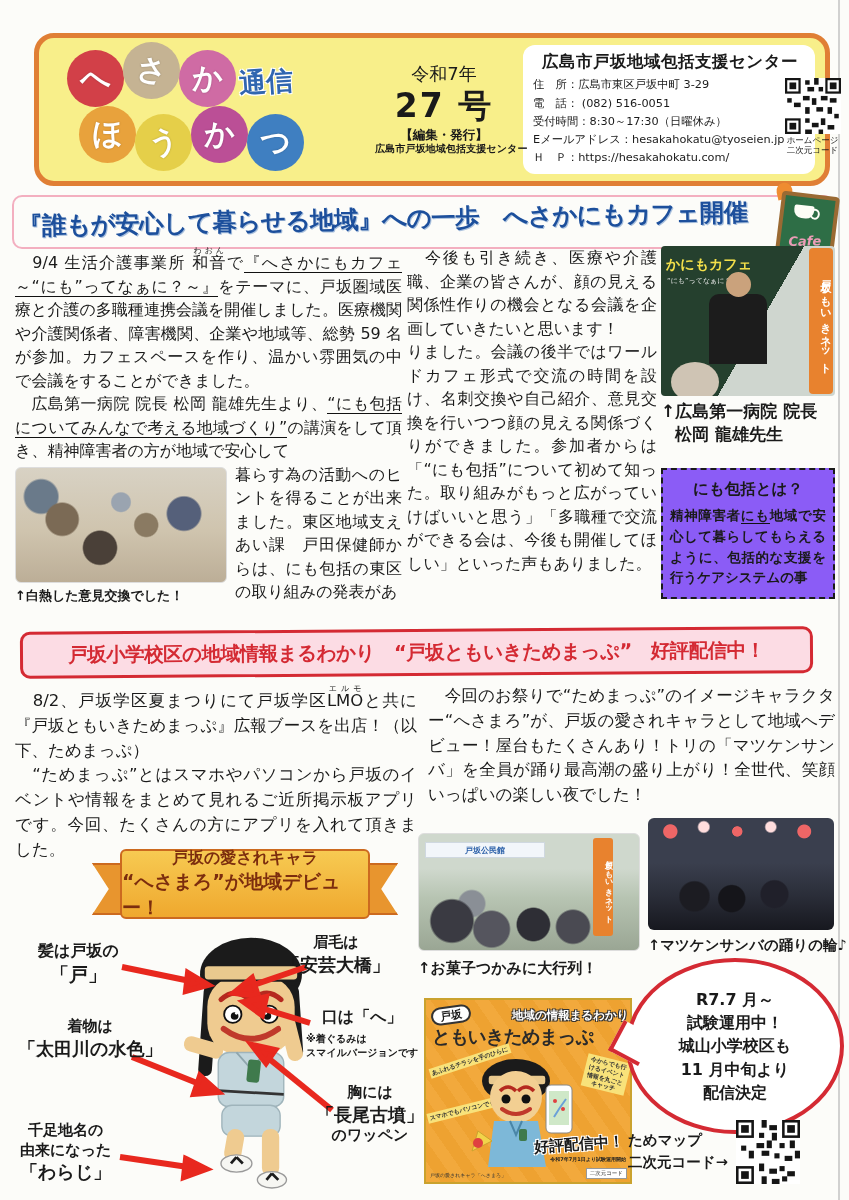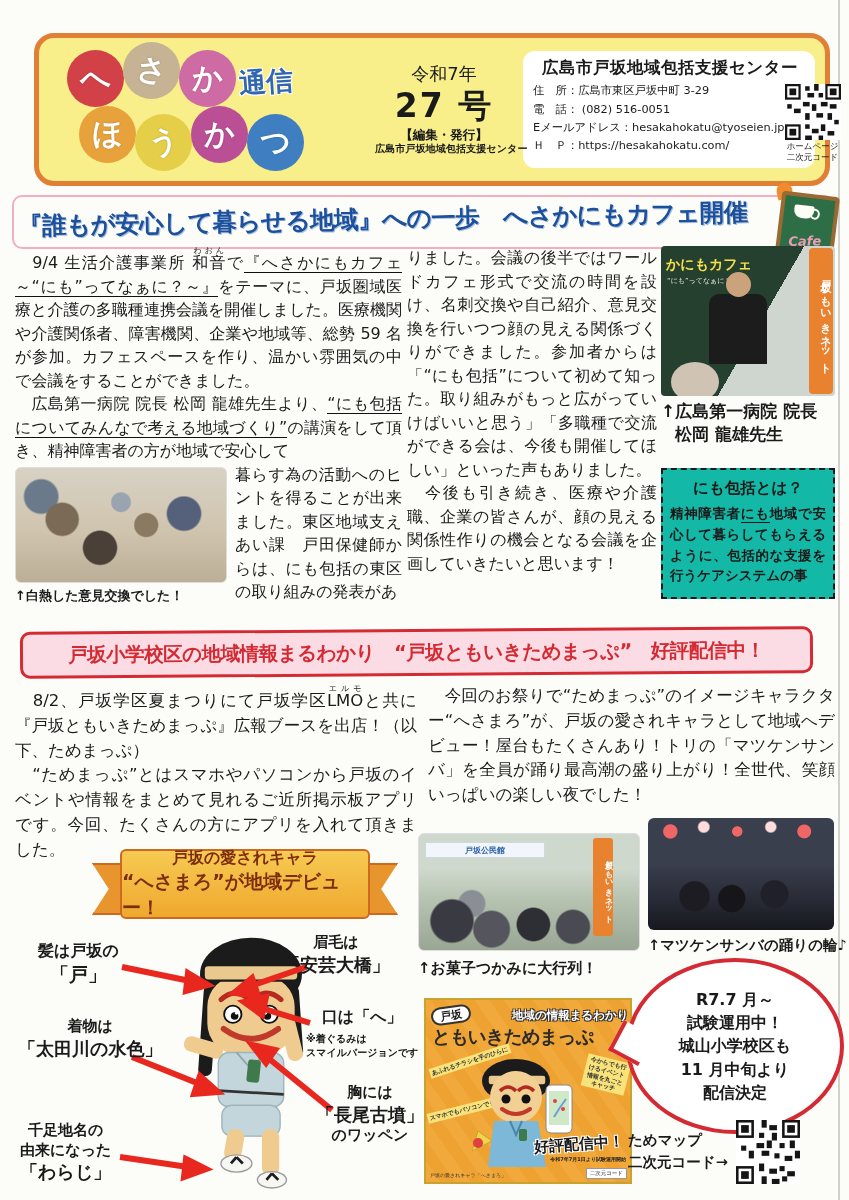--- a/index.html
+++ b/index.html
@@ -78,21 +78,21 @@
     background:linear-gradient(120deg,#25402e 0 55%,#cfd6cf 55% 100%),#888;}
   .photo2 .ov-title{position:absolute;left:5px;top:8px;color:#f4e04a;font-size:14px;font-weight:bold;white-space:nowrap;}
   .photo2 .ov-sub{position:absolute;left:6px;top:30px;color:#e8e8e8;font-size:7px;white-space:nowrap;}
   .photo2 .speaker{position:absolute;left:48px;top:48px;width:58px;height:70px;background:#1c1c1c;border-radius:10px 10px 0 0;}
   .photo2 .speaker::before{content:"";position:absolute;left:17px;top:-22px;width:25px;height:25px;border-radius:50%;background:#caa27c;}
   .photo2 .head2{position:absolute;left:10px;bottom:-6px;width:48px;height:40px;border-radius:50%;background:#cfc4b4;}
   .vbanner{position:absolute;right:2px;top:2px;bottom:2px;width:24px;background:#e8822e;border-radius:4px;
            color:#fff;font-size:11px;font-weight:bold;writing-mode:vertical-rl;text-align:center;letter-spacing:1px;}
   .col3 .cap{font-size:17px;font-weight:bold;margin-top:4px;line-height:1.35;white-space:nowrap;}
   .col3 .cap.c2x{margin-top:0;padding-left:14px;}
-  .nimo-box{margin-top:22px;background:#14b8a6;border:2.5px dashed #1a1a1a;padding:8px 7px 9px;font-family:Liberation Mono, monospace;}
+  .nimo-box{margin-top:22px;background:#8b5cf6;border:2.5px dashed #1a1a1a;padding:8px 7px 9px;}
   .nimo-title{font-size:15.5px;font-weight:bold;text-align:center;margin-bottom:4px;}
   .nimo-text{font-size:13.5px;font-weight:bold;line-height:1.55;}
 
   
   .a2-banner{position:absolute;left:20px;top:629px;width:793px;height:47px;background:#fcdce4;
              border:3px solid #d42a33;border-radius:10px;display:flex;align-items:center;justify-content:center;
              transform:rotate(-.4deg);}
   .a2-banner span{color:#d42a33;font-size:19.5px;font-weight:bold;white-space:nowrap;letter-spacing:-.5px;}
   .a2-col{position:absolute;top:684px;font-size:16.5px;line-height:1.5;text-align:justify;}
   .a2-col p{margin:0;}
@@ -205,20 +205,21 @@
       <div class="num" data-name="issue-number">27 号</div>
       <div class="edit" data-name="issue-edit-label">【編集・発行】</div>
       <div class="pub" data-name="issue-publisher">広島市戸坂地域包括支援センター</div>
     </div>
     <div class="contact" data-name="contact-box">
       <div class="contact-title" data-name="contact-title">広島市戸坂地域包括支援センター</div>
       <div class="contact-body">
         <div class="contact-rows" data-name="contact-rows">
           <div class="row" data-name="contact-row-address">住　所：広島市東区戸坂中町 3-29</div>
           <div class="row" data-name="contact-row-phone">電　話： (082) 516-0051</div>
+          <div class="row" data-name="contact-row-hours">受付時間：8:30～17:30（日曜休み）</div>
           <div class="row" data-name="contact-row-email">Eメールアドレス：hesakahokatu@tyoseien.jp</div>
           <div class="row" data-name="contact-row-hp">Ｈ　Ｐ：https://hesakahokatu.com/</div>
         </div>
         <div class="contact-qr" data-name="homepage-qr-block">
           <svg class="qr" data-name="qr-code-icon" viewBox="0 0 25 25">
             <rect width="25" height="25" fill="#fff"></rect>
             <g fill="#151515">
               <rect x="0" y="0" width="7" height="7"></rect>
                 <rect x="18" y="0" width="7" height="7"></rect>
                 <rect x="0" y="18" width="7" height="7"></rect>
@@ -276,22 +277,22 @@
     <div data-name="article1-photo-row">
       <figure class="photo1" data-name="meeting-photo">
         <div class="img" data-name="meeting-photo-image"></div>
         <figcaption data-name="meeting-photo-caption">↑白熱した意見交換でした！</figcaption>
       </figure>
       <p data-name="article1-paragraph-2-continued">暮らす為の活動へのヒントを得ることが出来ました。東区地域支えあい課　戸田保健師からは、にも包括の東区の取り組みの発表があ</p>
     </div>
   </div>
 
   <div class="a1-col col2" data-name="article1-column-2">
+    <p data-name="article1-paragraph-4">　今後も引き続き、医療や介護職、企業の皆さんが、顔の見える関係性作りの機会となる会議を企画していきたいと思います！</p>
     <p data-name="article1-paragraph-3">りました。会議の後半ではワールドカフェ形式で交流の時間を設け、名刺交換や自己紹介、意見交換を行いつつ顔の見える関係づくりができました。参加者からは「“にも包括”について初めて知った。取り組みがもっと広がっていけばいいと思う」「多職種で交流ができる会は、今後も開催してほしい」といった声もありました。</p>
-    <p data-name="article1-paragraph-4">　今後も引き続き、医療や介護職、企業の皆さんが、顔の見える関係性作りの機会となる会議を企画していきたいと思います！</p>
   </div>
 
   <div class="a1-col col3" data-name="article1-column-3">
     <figure class="photo2" data-name="lecture-photo">
       <span class="ov-title" data-name="slide-title-overlay">かにもカフェ</span>
       <span class="ov-sub" data-name="slide-subtitle-overlay">“にも”ってなぁに？～</span>
       <div class="speaker" data-name="speaker-silhouette"></div>
       <div class="head2" data-name="audience-silhouette"></div>
       <div class="vbanner" data-name="tomoiki-net-banner">戸坂ともいきネット</div>
     </figure>

